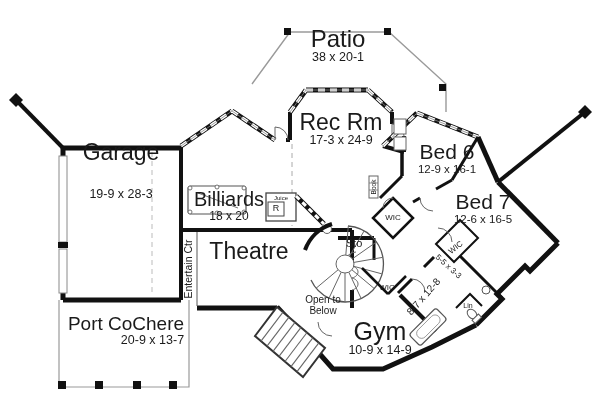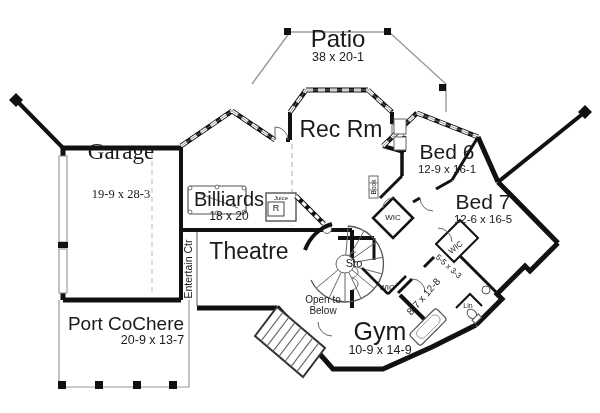--- a/index.html
+++ b/index.html
@@ -229,23 +229,24 @@
   </g>
 </svg>
 
 <div class="lbl" style="left:338px;top:45px;">
   <span class="room-name" style="font-size:24px;">Patio</span>
   <span class="room-dims" style="font-size:12.5px;">38 x 20-1</span>
 </div>
 
 <div class="lbl" style="left:341px;top:129px;">
   <span class="room-name" style="font-size:23px;">Rec Rm</span>
-</div>
-
-<div class="lbl" style="left:121px;top:171px;font-family:Liberation Serif, serif;">
+  <span class="room-dims" style="font-size:12.5px;">17-3 x 24-9</span>
+</div>
+
+<div class="lbl" style="left:121px;top:171px;">
   <span class="room-name" style="font-size:23px;">Garage</span>
   <span class="room-dims" style="font-size:12.5px;margin-top:24px;">19-9 x 28-3</span>
 </div>
 
 <div class="lbl" style="left:229px;top:161px;margin-top:45px;">
   <span class="room-name" style="font-size:20px;">Billiards</span>
   <span class="room-dims" style="font-size:12px;">18 x 20</span>
 </div>
 
 <div class="lbl" style="left:447px;top:158px;">
@@ -265,21 +266,21 @@
 <div class="lbl" style="left:126px;top:331px;text-align:right;">
   <span class="room-name" style="font-size:19px;">Port CoChere</span>
   <span class="room-dims" style="font-size:12.5px;">20-9 x 13-7</span>
 </div>
 
 <div class="lbl" style="left:380px;top:338px;">
   <span class="room-name" style="font-size:25px;">Gym</span>
   <span class="room-dims" style="font-size:12.5px;">10-9 x 14-9</span>
 </div>
 
-<div class="lbl" style="left:354px;top:264px;font-size:11px;">Sto</div>
+<div class="lbl" style="left:354px;top:244px;font-size:11px;">Sto</div>
 
 <div class="lbl" style="left:323px;top:305px;font-size:10px;">
   <span class="room-name">Open to</span>
   <span class="room-name">Below</span>
 </div>
 
 <div class="lbl" style="left:393px;top:218px;font-size:8px;">WIC</div>
 <div class="lbl" style="left:387px;top:288px;font-size:8px;">WIC</div>
 <div class="lbl rot-n38" style="left:456px;top:248px;font-size:8px;">WIC</div>
 <div class="lbl rot-42" style="left:448px;top:267px;font-size:8px;">5-5 x 3-3</div>

